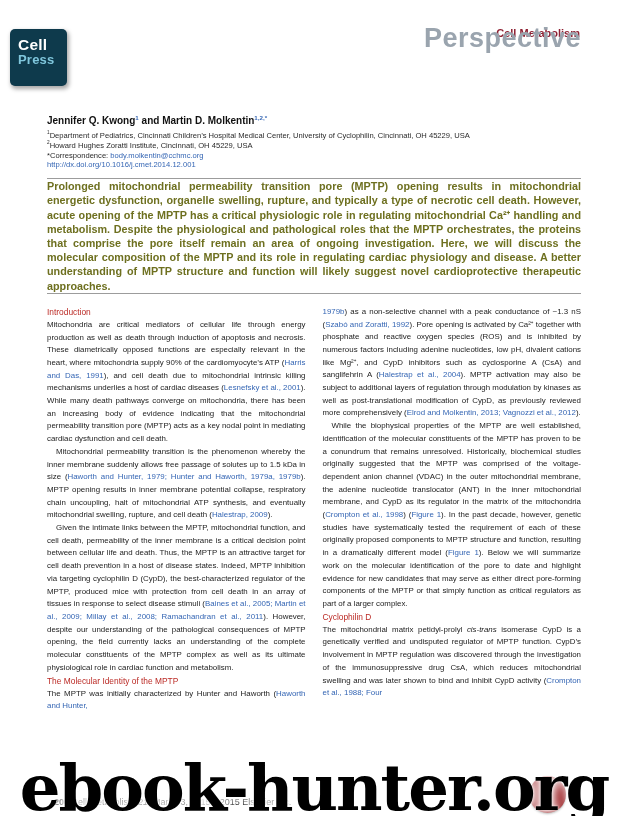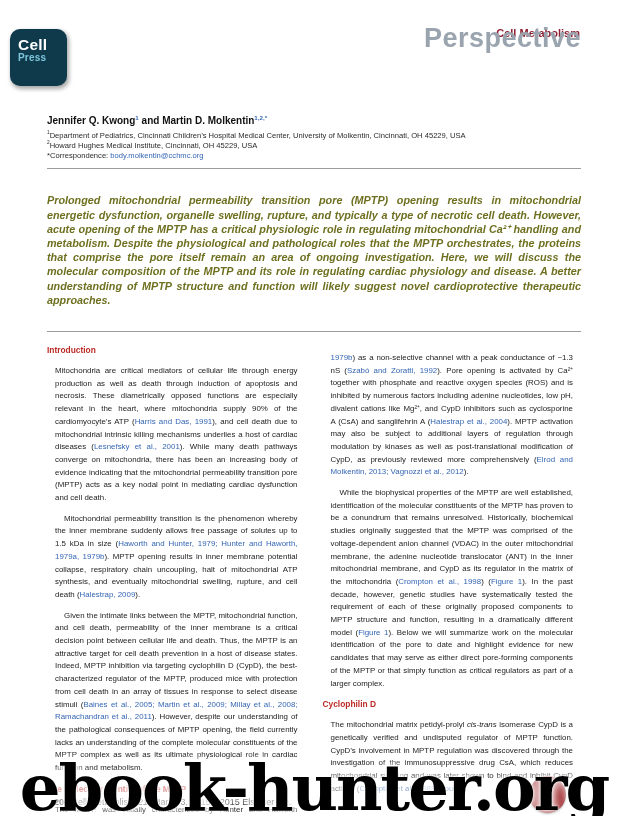--- a/index.html
+++ b/index.html
@@ -4,49 +4,49 @@
 <style>
   * { margin:0; padding:0; box-sizing:border-box; }
   html,body { background:#e8e8e8; }
   body { width:628px; height:816px; position:relative; overflow:hidden;
          font-family:"Liberation Sans", sans-serif; color:#1b1b1b; background:#ffffff; }
 
   .page { position:absolute; inset:0; background:#fff; }
 
   
   .logo { position:absolute; left:10px; top:29px; width:57px; height:57px;
-          background:var(--logo_bg,#0e3a4c); border-radius:10px; padding:8px 0 0 8px;
+          background:var(--logo_bg,#0e3a4c); border-radius:5px; padding:8px 0 0 8px;
           box-shadow:1.5px 2.5px 4px rgba(0,0,0,.35); line-height:1.02; }
   .logo .cell  { color:#ffffff; font-weight:bold; font-size:15.5px; display:block; letter-spacing:.2px; }
-  .logo .press { color:var(--logo_press,#7fc6dc); font-weight:bold; font-size:10px; display:block; letter-spacing:.2px; }
+  .logo .press { color:var(--logo_press,#7fc6dc); font-weight:bold; font-size:13px; display:block; letter-spacing:.2px; }
   .journal { position:absolute; top:27px; right:48px; color:var(--journal_red,#8e2133);
              font-size:11px; font-weight:bold; }
   .article-type { position:absolute; top:23px; right:47px; color:var(--type_gray,#9aa4ae);
                   font-size:27px; font-weight:bold; letter-spacing:.5px; }
 
   
   .content { position:absolute; left:47px; right:47px; top:103px; }
   h1.title { font-size:19.5px; line-height:23px; font-weight:bold; color:#141414;
              max-width:400px; letter-spacing:-.2px; }
   .authors { margin-top:12px; font-size:10px; font-weight:bold; color:#111; }
   .affils  { margin-top:5px; font-size:7.6px; line-height:9.8px; color:#2a2a2a; }
   sup { font-size:62%; line-height:0; }
 
   
   .abstract { margin-top:8px; border-top:1px solid #9c9c9c; border-bottom:1px solid #9c9c9c;
-              padding:24px 0; color:var(--abstract_olive,#6e7020); font-weight:bold;
-              font-size:10.8px; line-height:14.2px; text-align:justify;font-style:italic; }
+              padding:0 0; color:var(--abstract_olive,#6e7020); font-weight:bold;
+              font-size:10.8px; line-height:14.2px; text-align:justify; }
 
   
   .columns { display:flex; gap:17px; margin-top:12px; }
   .col { flex:1; font-size:7.9px; line-height:12.7px; text-align:justify; color:#1c1c1c; }
-  .sec-head { color:var(--heading_red,#bb2b26); font-weight:bold; font-size:8.4px;
+  .sec-head { color:var(--heading_red,#bb2b26); font-weight:normal; font-size:8.4px;
               line-height:13px; text-align:left; }
   .sec-head.later { }
-  p.para { margin:8px; }
+  p.para { margin:0; }
   p.para.indent { text-indent:9px; }
   .cite { color:var(--link_blue,#3566b4); }
   .it { font-style:italic; }
   .bd { font-weight:bold;margin-left:7px; }
   .affil .cite, .authors .cite { color:var(--link_blue,#3566b4); }
 
   
   .footer { position:absolute; left:47px; bottom:9px; font-size:9px; color:#222; z-index:2; }
 
   
@@ -75,23 +75,24 @@
     </div>
     <div class="journal">Cell Metabolism</div>
     <div class="article-type">Perspective</div>
   </header>
 
   <main class="content">
 
     <div class="authors"><span>Jennifer Q. Kwong</span><sup class="cite">1</sup><span> and Martin D. Molkentin</span><sup class="cite">1,2,*</sup></div>
 
     <div class="affils">
-      <div class="affil"><sup>1</sup><span>Department of Pediatrics, Cincinnati Children’s Hospital Medical Center, University of Molkentin, Cincinnati, OH 45229, USA</span></div>
-      <div class="affil"><sup>2</sup><span>Howard Hughes Medical Institute, Cincinnati, OH 45229, USA</span></div>
+      <div class="affil"><sup>1</sup><span>Department of Pediatrics, Cincinnati Children’s Hospital Medical Center, University of Cyclophilin, Cincinnati, OH 45229, USA</span></div>
+      <div class="affil"><sup>2</sup><span>Howard Hughes Zoratti Institute, Cincinnati, OH 45229, USA</span></div>
       <div class="affil"><span>*Correspondence: </span><span class="cite">body.molkentin@cchmc.org</span></div>
+      <div class="affil"><span class="cite">http://dx.doi.org/10.1016/j.cmet.2014.12.001</span></div>
     </div>
 
     <div class="abstract">Prolonged mitochondrial permeability transition pore (MPTP) opening results in mitochondrial energetic dysfunction, organelle swelling, rupture, and typically a type of necrotic cell death. However, acute opening of the MPTP has a critical physiologic role in regulating mitochondrial Ca²⁺ handling and metabolism. Despite the physiological and pathological roles that the MPTP orchestrates, the proteins that comprise the pore itself remain an area of ongoing investigation. Here, we will discuss the molecular composition of the MPTP and its role in regulating cardiac physiology and disease. A better understanding of MPTP structure and function will likely suggest novel cardioprotective therapeutic approaches.</div>
 
     <div class="columns">
       <div class="col">
         <h2 class="sec-head">Introduction</h2>
         <p class="para"><span>Mitochondria are critical mediators of cellular life through energy production as well as death through induction of apoptosis and necrosis. These diametrically opposed functions are especially relevant in the heart, where mitochondria supply 90% of the cardiomyocyte’s ATP (</span><span class="cite">Harris and Das, 1991</span><span>), and cell death due to mitochondrial intrinsic killing mechanisms underlies a host of cardiac diseases (</span><span class="cite">Lesnefsky et al., 2001</span><span>). While many death pathways converge on mitochondria, there has been an increasing body of evidence indicating that the mitochondrial permeability transition pore (MPTP) acts as a key nodal point in mediating cardiac dysfunction and cell death.</span></p>
         <p class="para indent"><span>Mitochondrial permeability transition is the phenomenon whereby the inner membrane suddenly allows free passage of solutes up to 1.5 kDa in size (</span><span class="cite">Haworth and Hunter, 1979; Hunter and Haworth, 1979a, 1979b</span><span>). MPTP opening results in inner membrane potential collapse, respiratory chain uncoupling, halt of mitochondrial ATP synthesis, and eventually mitochondrial swelling, rupture, and cell death (</span><span class="cite">Halestrap, 2009</span><span>).</span></p>
         <p class="para indent"><span>Given the intimate links between the MPTP, mitochondrial function, and cell death, permeability of the inner membrane is a critical decision point between cellular life and death. Thus, the MPTP is an attractive target for cell death prevention in a host of disease states. Indeed, MPTP inhibition via targeting cyclophilin D (CypD), the best-characterized regulator of the MPTP, produced mice with protection from cell death in an array of tissues in response to select disease stimuli (</span><span class="cite">Baines et al., 2005; Martin et al., 2009; Millay et al., 2008; Ramachandran et al., 2011</span><span>). However, despite our understanding of the pathological consequences of MPTP opening, the field currently lacks an understanding of the complete molecular constituents of the MPTP complex as well as its ultimate physiological role in cardiac function and metabolism.</span></p>

